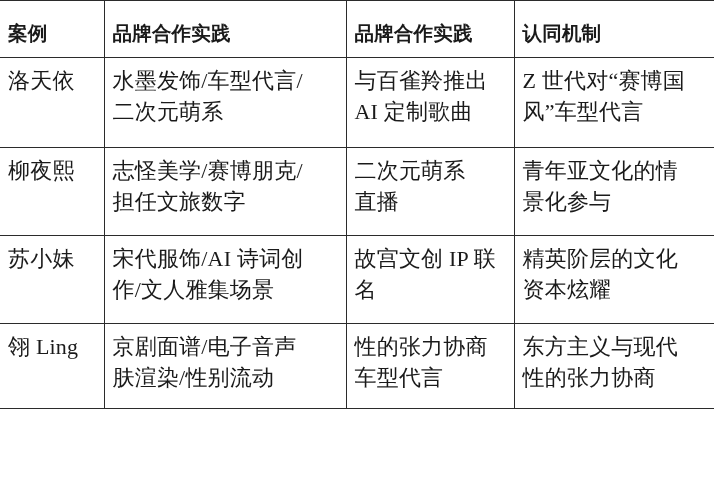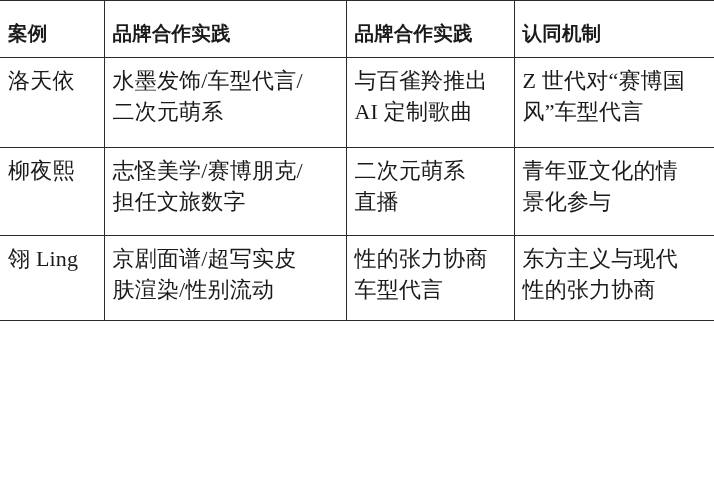--- a/index.html
+++ b/index.html
@@ -123,24 +123,39 @@
           </td>
         <td>
             <span class="cell-text">二次元萌系
 直播</span>
           </td>
         <td>
             <span class="cell-text">青年亚文化的情
 景化参与</span>
           </td>
       </tr>
+      <tr class="row-h-4">
+        <td class="case-cell">苏小妹</td>
+        <td>
+            <span class="cell-text">宋代服饰/AI 诗词创
+作/文人雅集场景</span>
+          </td>
+        <td>
+            <span class="cell-text">故宫文创 IP 联
+名</span>
+          </td>
+        <td>
+            <span class="cell-text">精英阶层的文化
+资本炫耀</span>
+          </td>
+      </tr>
       <tr class="row-h-5">
         <td class="case-cell">翎 Ling</td>
         <td>
-            <span class="cell-text">京剧面谱/超写实皮
+            <span class="cell-text">京剧面谱/电子音声
 肤渲染/性别流动</span>
           </td>
         <td>
             <span class="cell-text">性的张力协商
 车型代言</span>
           </td>
         <td>
             <span class="cell-text">东方主义与现代
 性的张力协商</span>
           </td>

